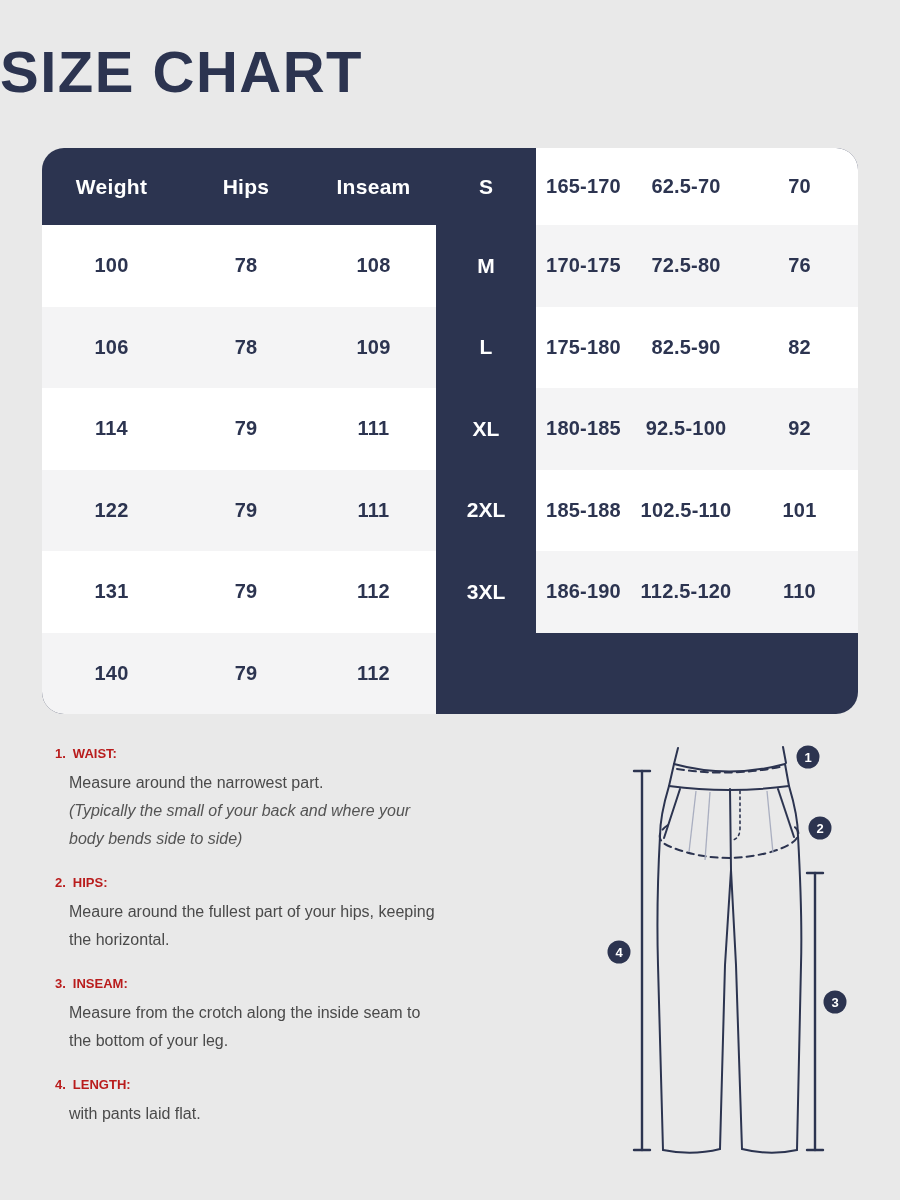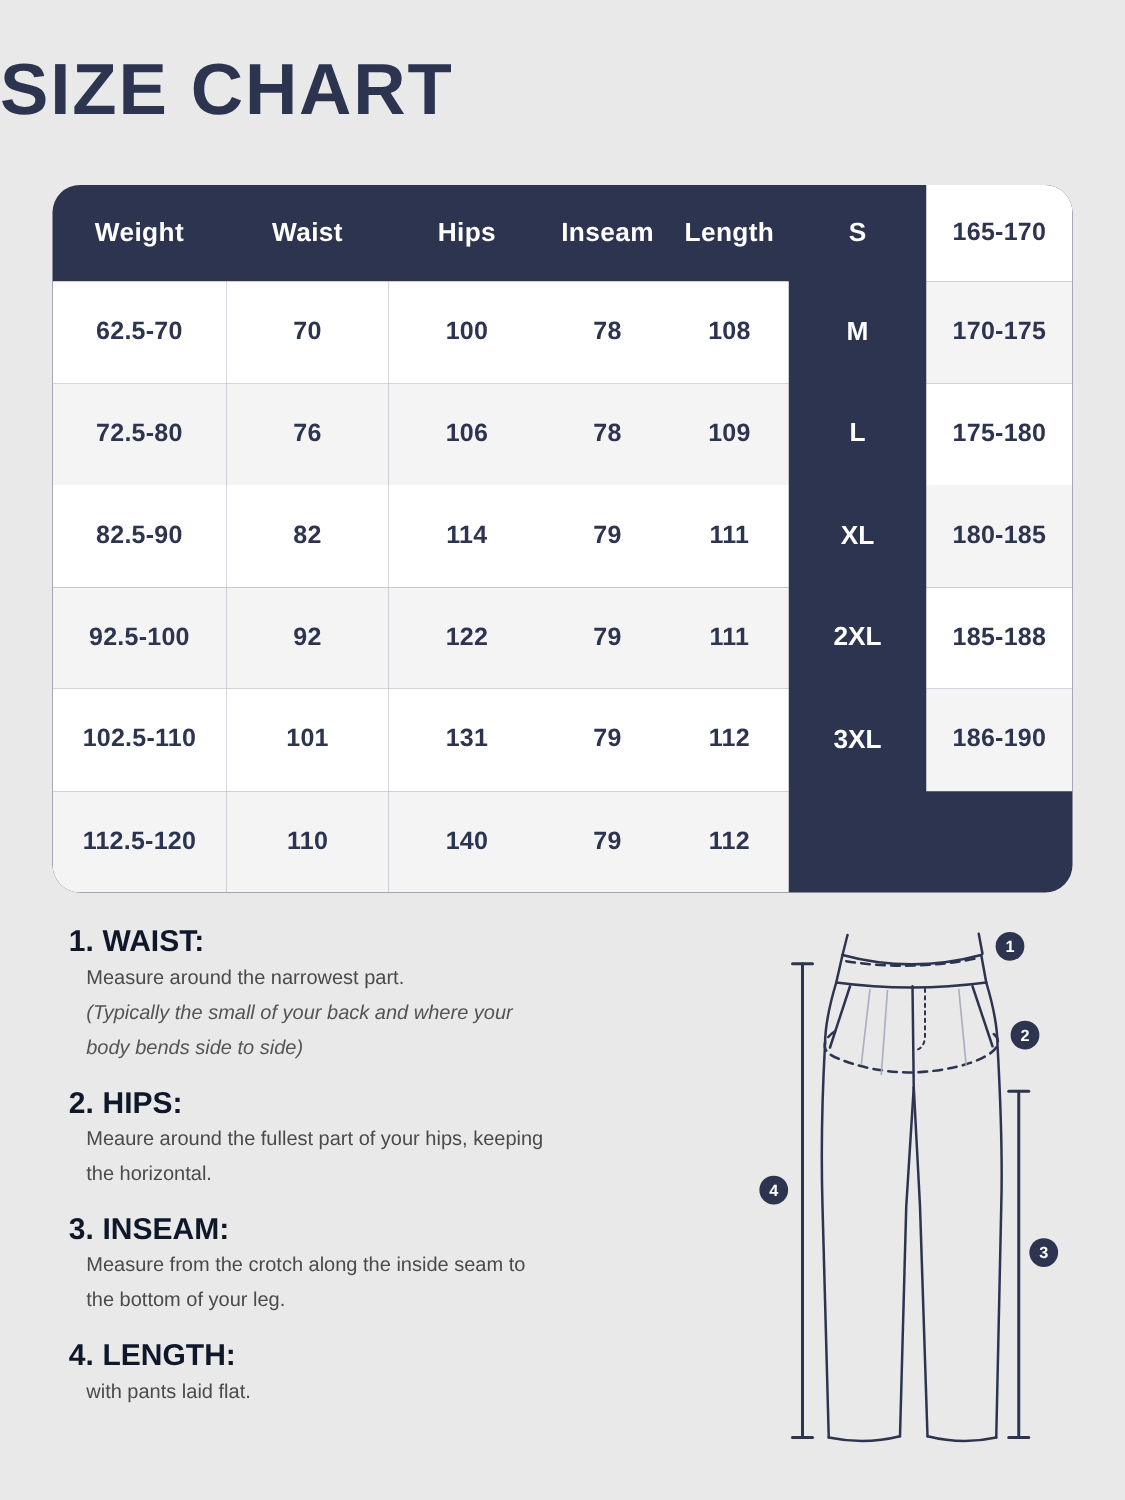--- a/index.html
+++ b/index.html
@@ -17,21 +17,21 @@
               grid-template-rows:77px repeat(6,81.5px);}
   .cell{display:flex;align-items:center;justify-content:center;}
   .header-cell{color:#ffffff;font-weight:700;font-size:21px;letter-spacing:.3px;}
   .size-cell{color:#ffffff;font-weight:700;font-size:21px;}
   .data-cell{color:var(--navy,#2c3450);font-weight:700;font-size:20px;background:#ffffff;letter-spacing:.2px;}
   .data-cell.shaded{background:var(--row-shade,#f4f4f5);}
 
   
   .instructions{position:absolute;left:55px;top:740px;width:515px;}
   .inst-block{margin-bottom:16px;}
-  .inst-heading{font-size:24px;font-weight:700;color:#0f172a;line-height:27px;margin-bottom:2px;}
+  .inst-heading{font-size:13px;font-weight:700;color:#b91c1c;line-height:27px;margin-bottom:2px;}
   .inst-heading .num{margin-right:7px;}
   .inst-body{padding-left:14px;}
   .inst-line{font-size:16px;color:#4a4a4a;line-height:28px;}
   .inst-line.italic{font-style:italic;color:#545454;}
 
   
   .diagram{position:absolute;left:600px;top:735px;width:300px;height:430px;}
   .diagram .ink{stroke:var(--navy,#2c3450);fill:none;stroke-linecap:round;stroke-linejoin:round;}
   .diagram .pleat{stroke:var(--pleat,#a9aec0);fill:none;}
   .diagram .marker circle{fill:var(--navy,#2c3450);}
@@ -40,24 +40,22 @@
 </style>
 </head>
 <body>
 
 <div class="canvas" style="--bg: #e9e9e9; --navy: #2c3450; --row-shade: #f4f4f5; --pleat: #a9aec0;">
 
   <h1 class="title">SIZE CHART</h1>
 
   <div class="size-table" id="table-grid">
       <div class="cell header-cell">Weight</div>
-      <div class="cell header-cell">Waist</div>
       <div class="cell header-cell">Hips</div>
       <div class="cell header-cell">Inseam</div>
-      <div class="cell header-cell">Length</div>
       <div class="cell size-cell">S</div>
       <div class="cell data-cell">165-170</div>
       <div class="cell data-cell">62.5-70</div>
       <div class="cell data-cell">70</div>
       <div class="cell data-cell">100</div>
       <div class="cell data-cell">78</div>
       <div class="cell data-cell">108</div>
       <div class="cell size-cell">M</div>
       <div class="cell data-cell shaded">170-175</div>
       <div class="cell data-cell shaded">72.5-80</div>

